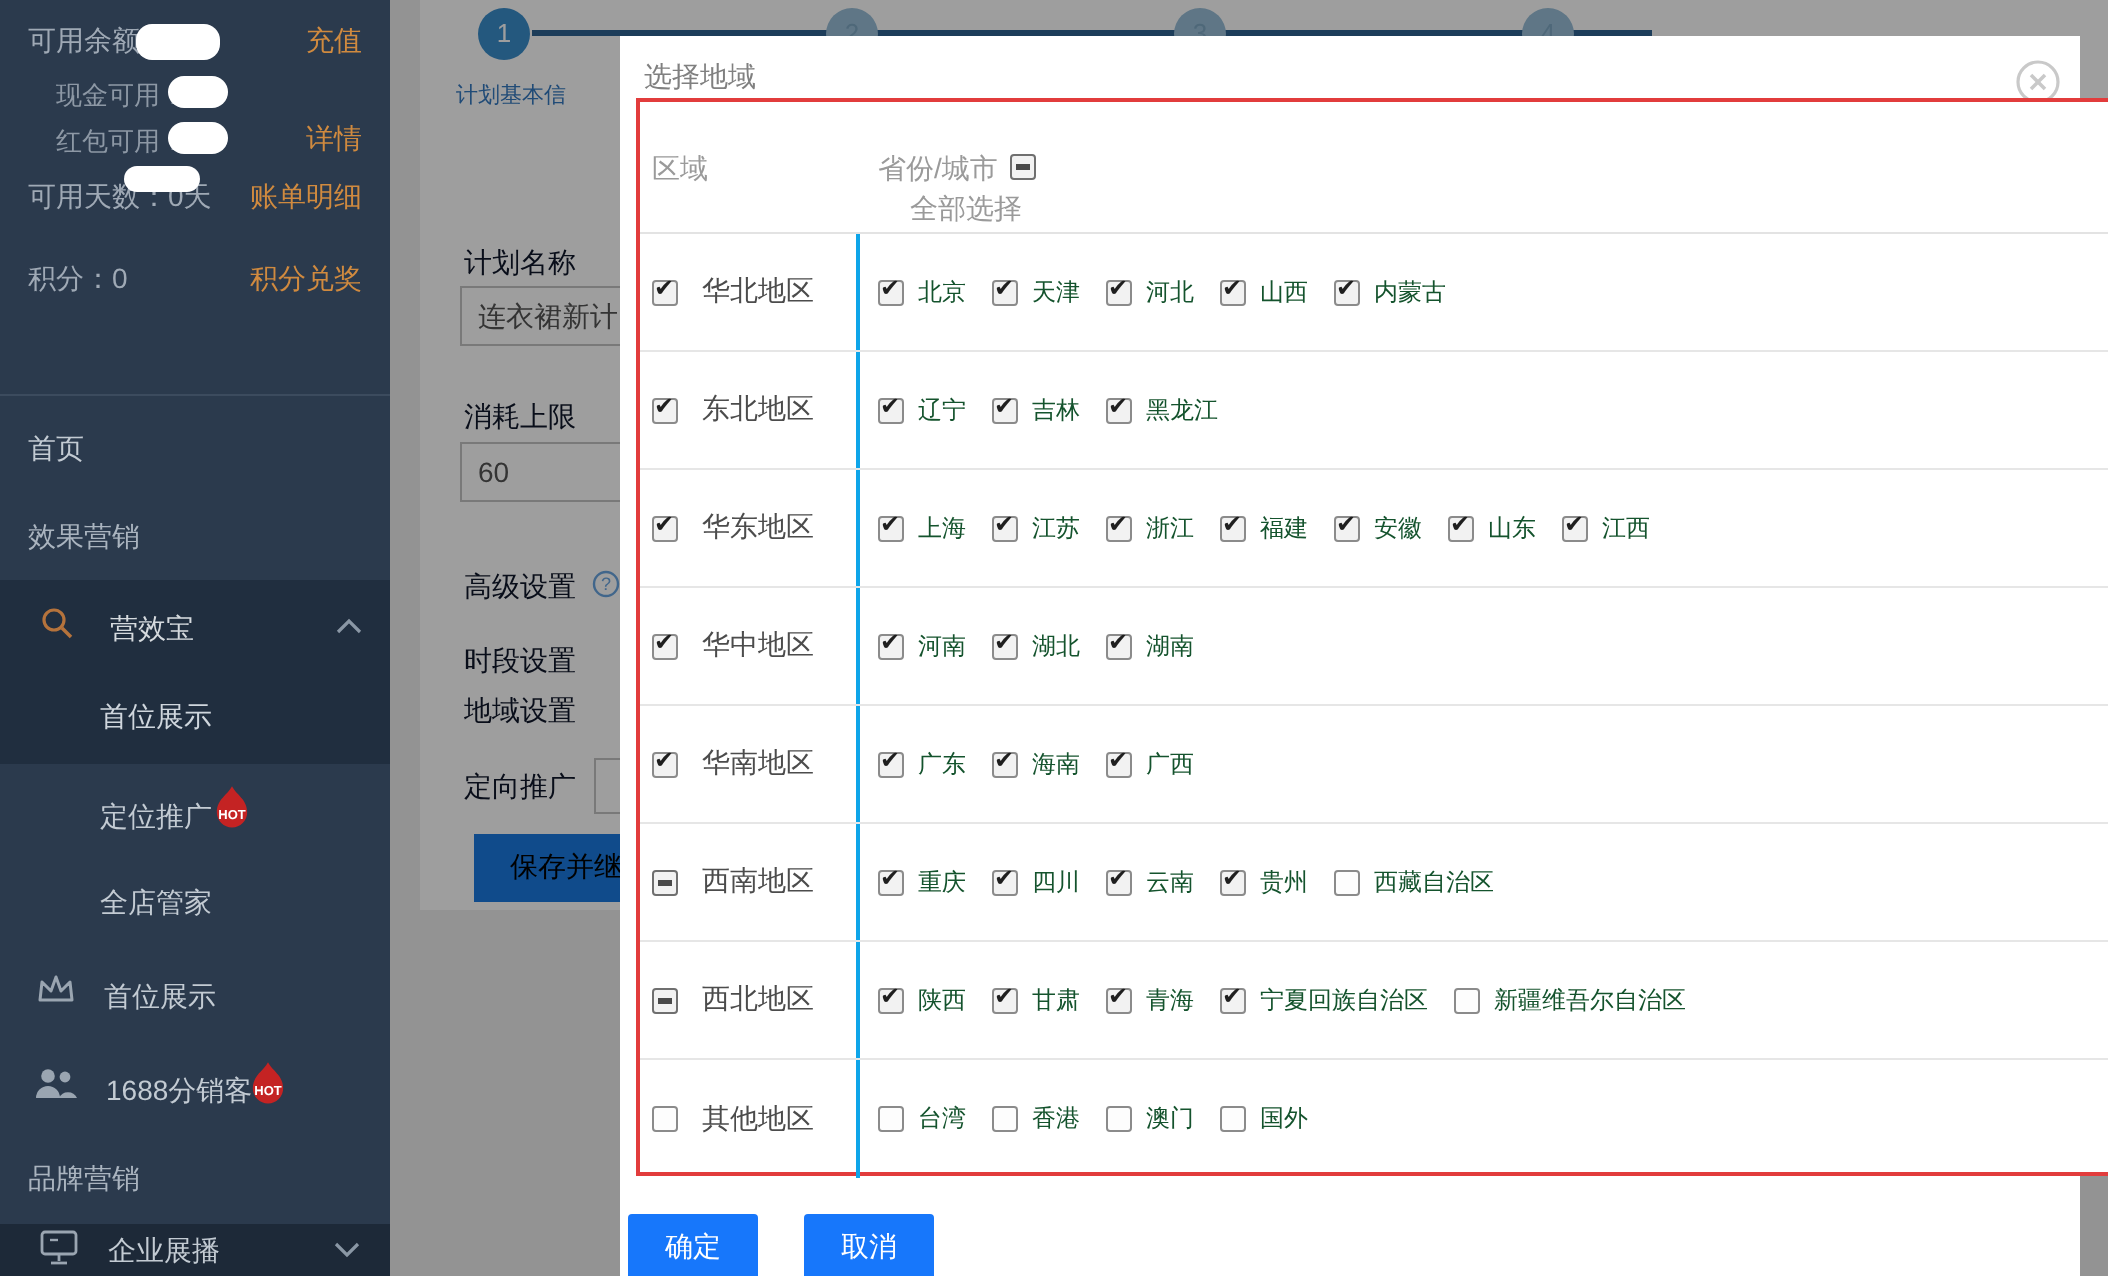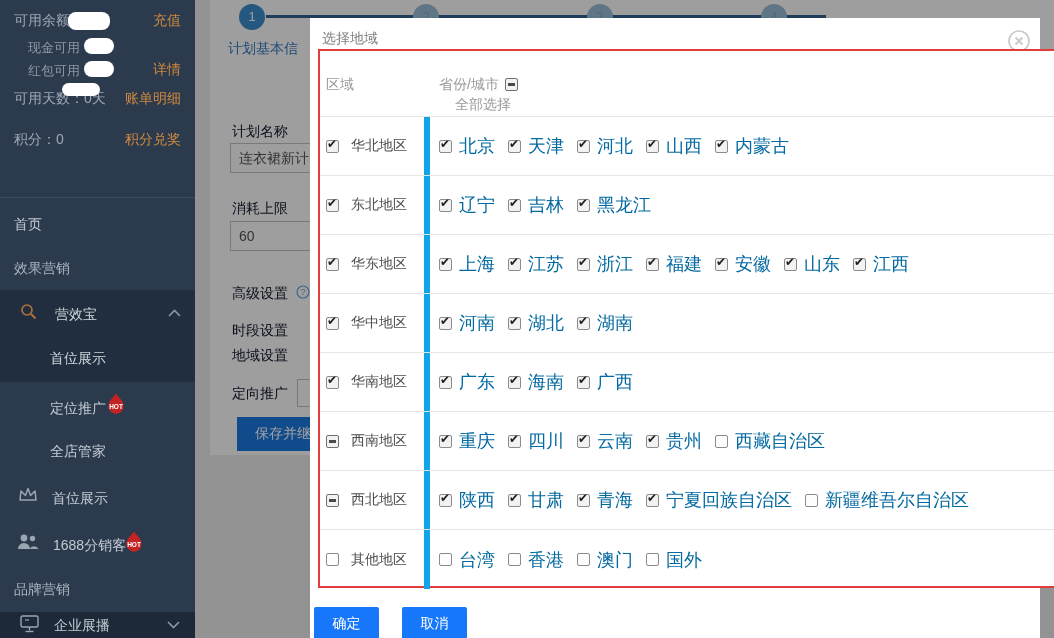--- a/index.html
+++ b/index.html
@@ -21,52 +21,52 @@
   .svgicon { position:absolute; }
   .hot-badge { position:absolute; width:26px; height:24px; }
 
   
   .content-card { position:absolute; left:210px; top:0; width:844px; height:455px; background:#ffffff; z-index:1; }
   .stepline { position:absolute; left:56px; top:15px; width:560px; height:3px; background:#2f6391; }
   .step-circle { position:absolute; top:4px; width:26px; height:26px; border-radius:50%;
                  color:#fff; font-size:13px; text-align:center; line-height:26px; }
   .step-active { background:#3b8ecc; }
   .step-future { background:#9abfd8; color:#7fa8c4; }
-  .step-label { position:absolute; left:18px; top:40px; color:#3579c0; font-size:14px; white-space:nowrap; }
+  .step-label { position:absolute; left:18px; top:40px; color:#3579c0; font-size:11px; white-space:nowrap; }
   .form-label { position:absolute; left:22px; color:#0f172a; font-size:14px; white-space:nowrap; }
   .bg-input { position:absolute; left:20px; width:160px; height:30px; background:#fff; border:1px solid #c4c4c4;
               color:#555; font-size:14px; padding-left:8px; line-height:28px; white-space:nowrap; overflow:hidden; }
   .frag-box { position:absolute; left:87px; top:379px; width:18px; height:28px; background:#fff; border:1px solid #c4c4c4; }
-  .save-btn { position:absolute; left:27px; top:417px; width:110px; height:34px; background:#1a7ae0; color:#ffffff;
+  .save-btn { position:absolute; left:27px; top:417px; width:110px; height:34px; background:#1a7ae0; color:#000000;
               border:none; font-size:14px; text-align:left; padding-left:18px; white-space:nowrap; overflow:hidden; }
 
   
   .overlay { position:absolute; left:195px; top:0; width:859px; height:638px; background:rgba(0,0,0,0.38); z-index:5; }
 
   
   .modal { position:absolute; left:310px; top:18px; width:730px; height:660px; background:#ffffff; z-index:10; }
   .modal-title { position:absolute; left:12px; top:12px; font-size:14px; color:#808080; }
   .close-icon { position:absolute; left:698px; top:12px; width:22px; height:22px; cursor:pointer; }
 
   .redbox { position:absolute; left:8px; top:31px; width:812px; height:539px; border:2px solid #e23c3c; background:#fff; }
   .thead { position:relative; height:66px; border-bottom:1px solid #e3e3e3; }
   .th-text { position:absolute; color:#9a9a9a; font-size:14px; white-space:nowrap; }
   .th-region { left:6px; top:25px; }
   .th-prov { left:119px; top:25px; }
   .th-collapse { position:absolute; left:185px; top:26px; }
   .th-selall { left:135px; top:45px; }
 
   .trow { display:flex; height:59px; border-bottom:1px solid #e6e6e6; align-items:center; }
   .trow:last-child { border-bottom:none; }
-  .cell-region { width:110px; align-self:stretch; border-right:6px solid #0ea5e9;
+  .cell-region { width:110px; align-self:stretch; border-right:2px solid #0ea5e9;
                  display:flex; align-items:center; padding-left:6px; flex:none; }
   .cell-region .rlabel { margin-left:12px; font-size:14px; color:#4c4c4c; white-space:nowrap; }
   .cell-prov { flex:1; display:flex; flex-wrap:wrap; align-items:center; padding-left:9px; }
   .pitem { display:inline-flex; align-items:center; margin-right:13px; }
-  .pitem .plabel { margin-left:7px; font-size:18px; color:#0369a1; white-space:nowrap; }
+  .pitem .plabel { margin-left:7px; font-size:12px; color:#14532d; white-space:nowrap; }
 
   .cb { width:13px; height:13px; border:1px solid #8b8b8b; border-radius:2px; background:#fdfdfd;
         display:inline-block; position:relative; flex:none; cursor:pointer; }
   .cb.checked { background:#f2f2f2; }
   .cb.checked::after { content:"\2714"; position:absolute; left:0px; top:-4px; font-size:12px; color:#1f1f1f; }
   .cb.indeterminate { background:#f2f2f2; border-color:#6f6f6f; }
   .cb.indeterminate::after { content:""; position:absolute; left:2px; top:4px; width:7px; height:3px; background:#4a4a4a; }
 
   .btn { position:absolute; top:589px; width:65px; height:34px; background:#1777fb; color:#fff; border:none;
          font-size:14px; border-radius:2px; cursor:pointer; }

